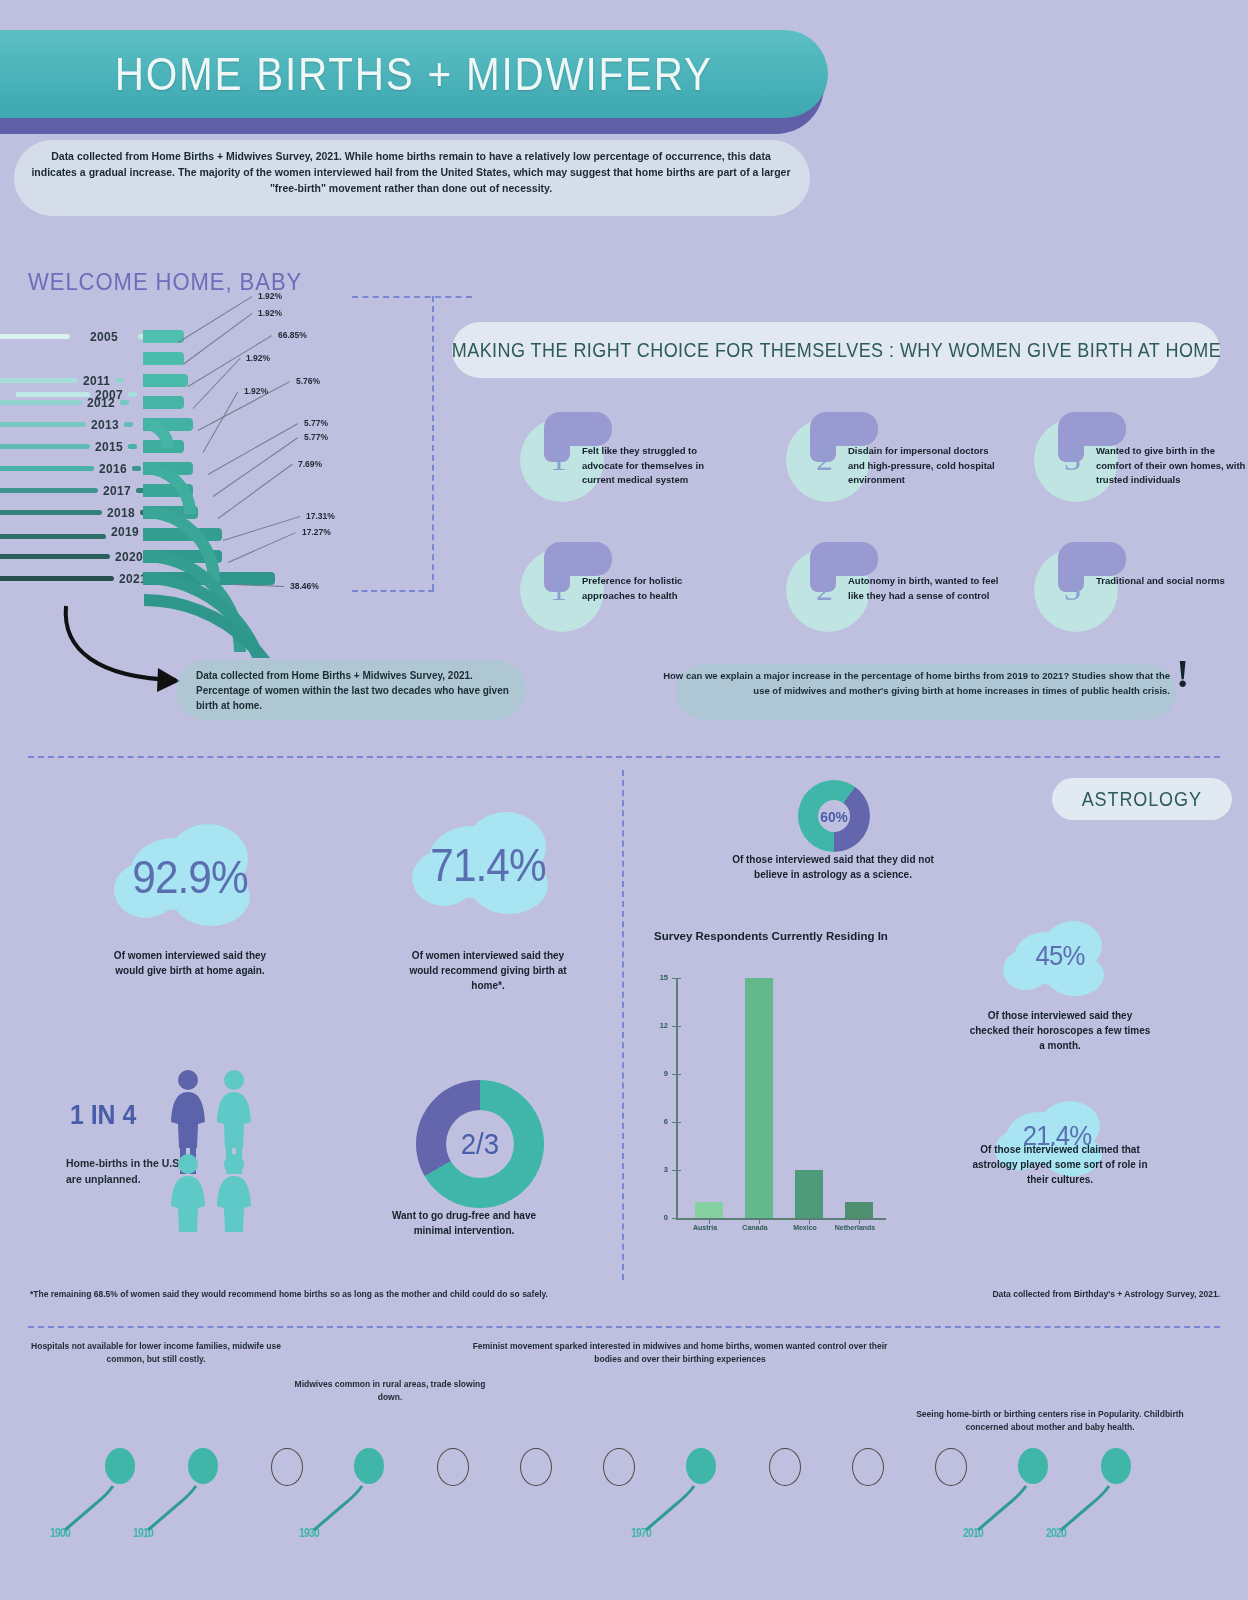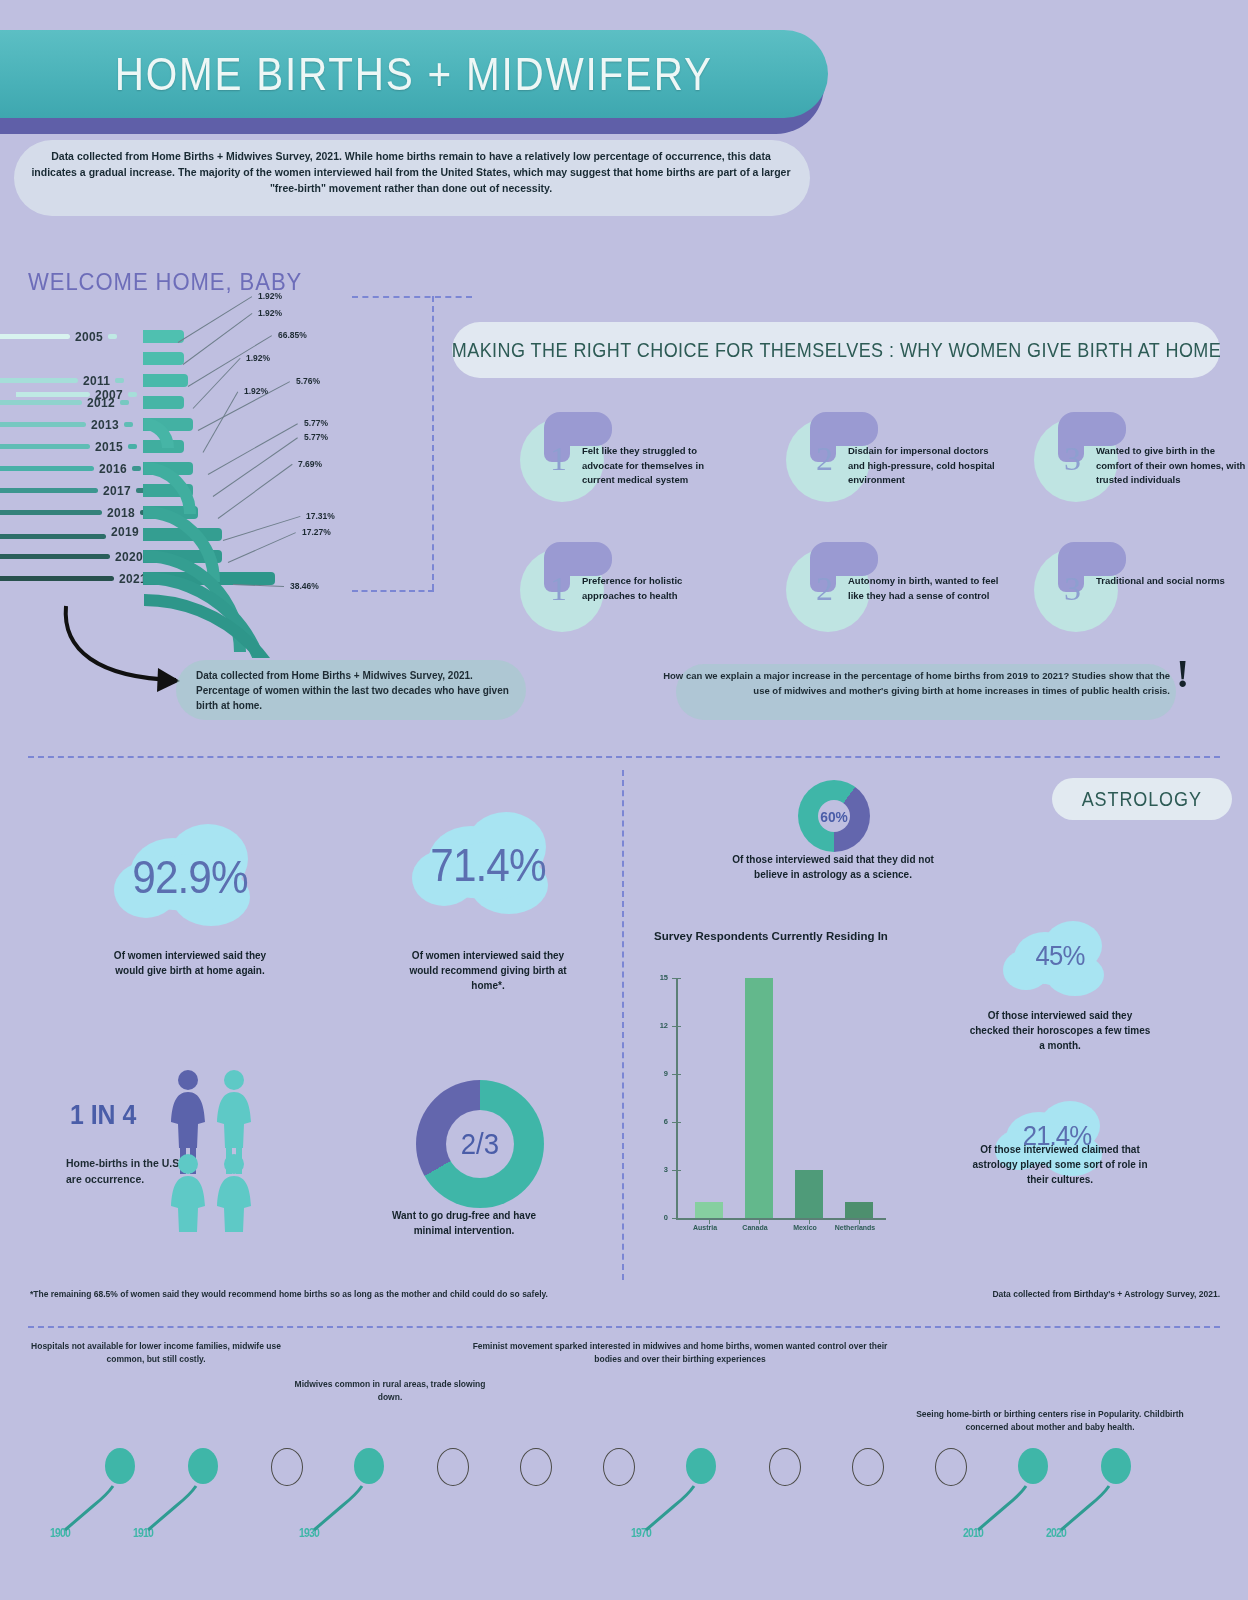--- a/index.html
+++ b/index.html
@@ -179,21 +179,21 @@
 <div class="abs" id="header-banner">
   <div id="header-title">HOME BIRTHS + MIDWIFERY</div>
 </div>
 <div class="abs" id="intro-plate"></div>
 <div class="abs" id="intro-text">Data collected from Home Births + Midwives Survey, 2021. While home births remain to have a relatively low percentage of occurrence, this data indicates a gradual increase. The majority of the women interviewed hail from the United States, which may suggest that home births are part of a larger "free-birth" movement rather than done out of necessity.</div>
 
 <div class="abs" id="welcome-title">WELCOME HOME, BABY</div>
 
 <div class="abs" id="fan-chart" style="left:0;top:290px;width:440px;height:340px;">
 
-<div class="yrow" style="left: 0px; top: 42px;">
+<div class="yrow" style="left: 0px; top: 42px; gap: 15px;">
       <div class="ystem" style="width: 70px; background: rgb(216, 243, 239);"></div>
       <div class="ylab">2005</div>
       <div class="ytick" style="background: rgb(191, 233, 228);"></div>
     </div>
     <div class="yrow" style="left: 16px; top: 64px; margin-top: 36px;">
       <div class="ystem" style="width: 74px; background: rgb(191, 233, 228);"></div>
       <div class="ylab">2007</div>
       <div class="ytick" style="background: rgb(166, 222, 217);"></div>
     </div>
     <div class="yrow" style="left: 0px; top: 86px;">
@@ -366,21 +366,21 @@
   <div class="c" style="left:20px;top:18px;width:86px;height:72px;"></div>
   <div class="c" style="left:58px;top:4px;width:80px;height:70px;"></div>
   <div class="c" style="left:4px;top:42px;width:64px;height:56px;"></div>
   <div class="c" style="left:62px;top:48px;width:78px;height:58px;"></div>
   <div class="c" style="left:34px;top:34px;width:96px;height:58px;"></div>
   <div class="big" style="top:30px;">71.4%</div>
 </div>
 <div class="statcap" style="left:398px;top:948px;width:180px;">Of women interviewed said they would recommend giving birth at home*.</div>
 
 <div class="abs" id="onein4">1 IN 4</div>
-<div class="abs" id="onein4-cap">Home-births in the U.S are occurrence.</div>
+<div class="abs" id="onein4-cap">Home-births in the U.S are unplanned.</div>
 
 <svg class="abs" style="left:168px;top:1068px;width:90px;height:164px;" viewBox="0 0 90 164">
   <g fill="#5b63ab">
     <circle cx="20" cy="12" r="10"></circle>
     <path d="M20,24 C8,24 4,36 3,54 L10,56 L11,80 L29,80 L30,56 L37,54 C36,36 32,24 20,24 Z"></path>
     <rect x="12" y="80" width="6" height="26"></rect>
       <rect x="22" y="80" width="6" height="26"></rect>
   </g>
   <g fill="#5ec9c6">
     <circle cx="66" cy="12" r="10"></circle>

